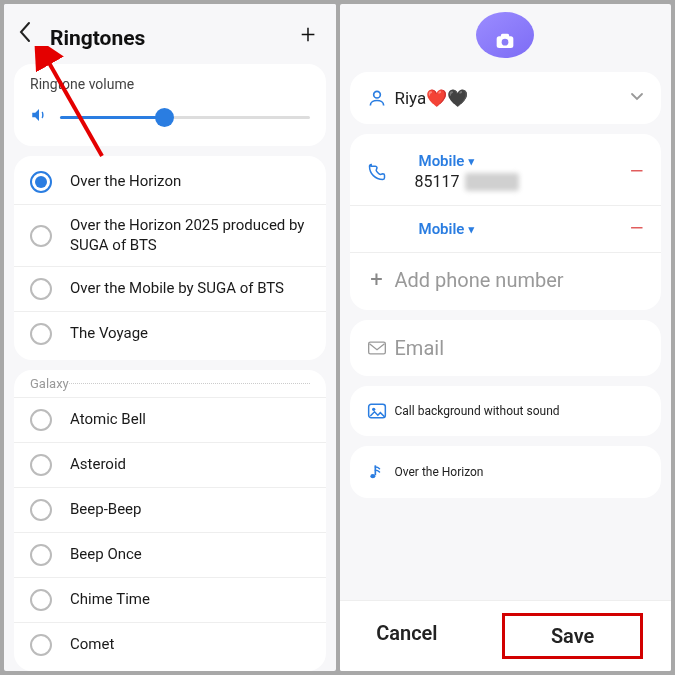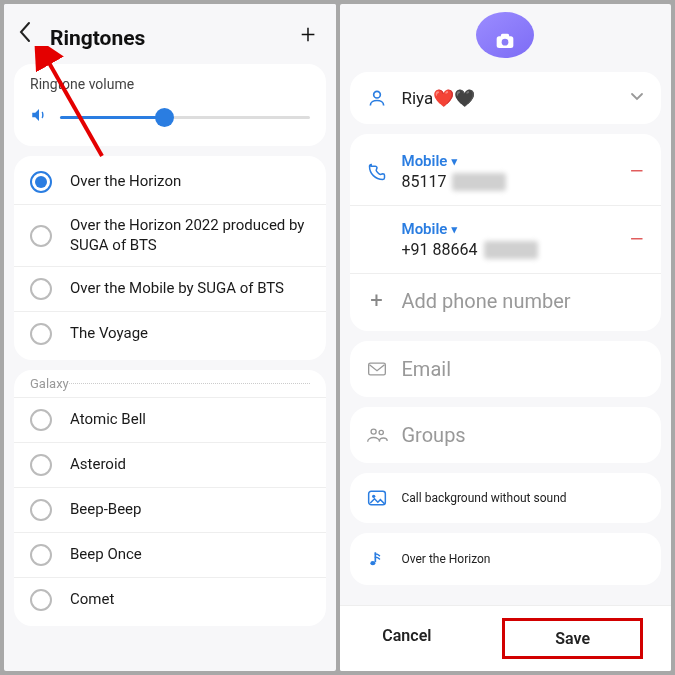--- a/index.html
+++ b/index.html
@@ -86,43 +86,43 @@
     color: #fff;
     padding-top: 10px;
   }
   .card {
     background: #fff;
     border-radius: 18px;
     margin: 0 10px 10px 10px;
     padding: 4px 0;
   }
   .row {
-    display: flex; align-items: center; gap: 14px;
+    display: flex; align-items: center; gap: 7px;
     padding: 14px 16px;
   }
   .row + .row { border-top: 1px solid #eee; }
   .icon { width: 22px; color: #888; flex-shrink: 0; display:flex; justify-content:center; }
   .icon.blue { color: #2a7de1; }
   .row-main { flex: 1; }
-  .type-line { color: #2a7de1; font-weight: 600; font-size: 15px; display: flex; align-items: center; gap: 4px; }
+  .type-line { color: #2a7de1; font-weight: 600; font-size: 15px; display: flex; align-items: center; gap: 4px; margin-left: 24px; }
   .type-line .chev { font-size: 11px; }
-  .phone-line { color: #222; font-size: 16px; margin-top: 2px; display: flex; align-items: center; gap: 6px; }
+  .phone-line { color: #222; font-size: 16px; margin-top: 2px; display: flex; align-items: center; gap: 6px; margin-left: 20px; }
   .censor { width: 54px; height: 18px; background: #d0d0d0; filter: blur(2.5px); border-radius: 3px; }
   .minus { color: #e05555; font-size: 28px; font-weight: 300; line-height: 0; }
   .placeholder { color: #999; font-size: 20px; }
   .name-txt { color: #222; font-size: 17px; flex: 1; }
   .chev-down { color: #999; }
 
   .bottom-bar {
     position: absolute; bottom: 0; left: 0; right: 0;
     background: #fff; border-top: 1px solid #eee;
     display: flex; padding: 12px 0;
   }
   .bottom-bar div {
-    flex: 1; text-align: center; font-size: 16px; font-weight: 600; color: #222;
+    flex: 1; text-align: center; font-size: 20px; font-weight: 600; color: #222;
     padding: 8px 16px; cursor: pointer;
   }
   .save-box { border: 3px solid #d20000; margin: 0 28px; }
 
   .row.compact { padding: 12px 16px; }
   .label-txt { color: #222; font-size: 12px; }
 </style>
 </head>
 <body>
 
@@ -154,21 +154,21 @@
     </div>
   </div>
 
   <div class="list-card" id="default-list">
       <div class="rt-row">
         <span class="radio selected"></span>
         <span class="rt-label">Over the Horizon</span>
       </div>
       <div class="rt-row">
         <span class="radio"></span>
-        <span class="rt-label">Over the Horizon 2022 produced by SUGA of BTS</span>
+        <span class="rt-label">Over the Horizon 2025 produced by SUGA of BTS</span>
       </div>
       <div class="rt-row">
         <span class="radio"></span>
         <span class="rt-label">Over the Mobile by SUGA of BTS</span>
       </div>
       <div class="rt-row">
         <span class="radio"></span>
         <span class="rt-label">The Voyage</span>
       </div>
     </div>
@@ -186,20 +186,24 @@
         <span class="radio"></span>
         <span class="rt-label">Asteroid</span>
       </div>
       <div class="rt-row">
         <span class="radio"></span>
         <span class="rt-label">Beep-Beep</span>
       </div>
       <div class="rt-row">
         <span class="radio"></span>
         <span class="rt-label">Beep Once</span>
+      </div>
+      <div class="rt-row">
+        <span class="radio"></span>
+        <span class="rt-label">Chime Time</span>
       </div>
       <div class="rt-row">
         <span class="radio"></span>
         <span class="rt-label">Comet</span>
       </div>
     </div>
 
   <svg class="red-arrow" width="90" height="120">
     <defs>
         <marker id="ah" markerWidth="8" markerHeight="8" refX="3" refY="4" orient="auto">
@@ -248,21 +252,20 @@
         <div class="row-main">
           <div class="type-line">Mobile <span class="chev">▾</span></div>
           <div class="phone-line">85117 <span class="censor"></span></div>
         </div>
         <span class="minus">−</span>
       </div>
       <div class="row">
         <span class="icon blue"></span>
         <div class="row-main">
           <div class="type-line">Mobile <span class="chev">▾</span></div>
-          <div class="phone-line">+91 88664 <span class="censor"></span></div>
         </div>
         <span class="minus">−</span>
       </div>
       <div class="row">
         <span class="icon" style="font-size:22px;">+</span>
         <span class="placeholder">Add phone number</span>
       </div>
     </div>
 
   <div class="card">
@@ -270,33 +273,20 @@
       <span class="icon">
         <svg width="20" height="16" viewBox="0 0 24 18">
             <rect x="2" y="2" width="20" height="14" rx="2" fill="none" stroke="#999" stroke-width="1.6"></rect>
             <path d="M3 4l9 7 9-7" stroke="#999" stroke-width="1.6" fill="none"></path>
           </svg>
       </span>
       <span class="placeholder">Email</span>
     </div>
   </div>
 
-  <div class="card">
-    <div class="row compact">
-      <span class="icon">
-        <svg width="22" height="18" viewBox="0 0 26 20">
-            <circle cx="9" cy="6" r="3" fill="none" stroke="#999" stroke-width="1.6"></circle>
-            <circle cx="18" cy="7" r="2.5" fill="none" stroke="#999" stroke-width="1.6"></circle>
-            <path d="M2 18c0-3 3-5 7-5s7 2 7 5" fill="none" stroke="#999" stroke-width="1.6"></path>
-            <path d="M16 17c0-2 2-3.5 4.5-3.5S25 15 25 17" fill="none" stroke="#999" stroke-width="1.6"></path>
-          </svg>
-      </span>
-      <span class="placeholder">Groups</span>
-    </div>
-  </div>
 
   <div class="card">
     <div class="row compact">
       <span class="icon blue">
         <svg width="20" height="18" viewBox="0 0 24 20">
             <rect x="2" y="2" width="20" height="16" rx="3" fill="none" stroke="#2a7de1" stroke-width="1.8"></rect>
             <circle cx="8" cy="8" r="2" fill="#2a7de1"></circle>
             <path d="M4 16l5-5 4 4 3-3 5 5" stroke="#2a7de1" stroke-width="1.8" fill="none"></path>
           </svg>
       </span>

